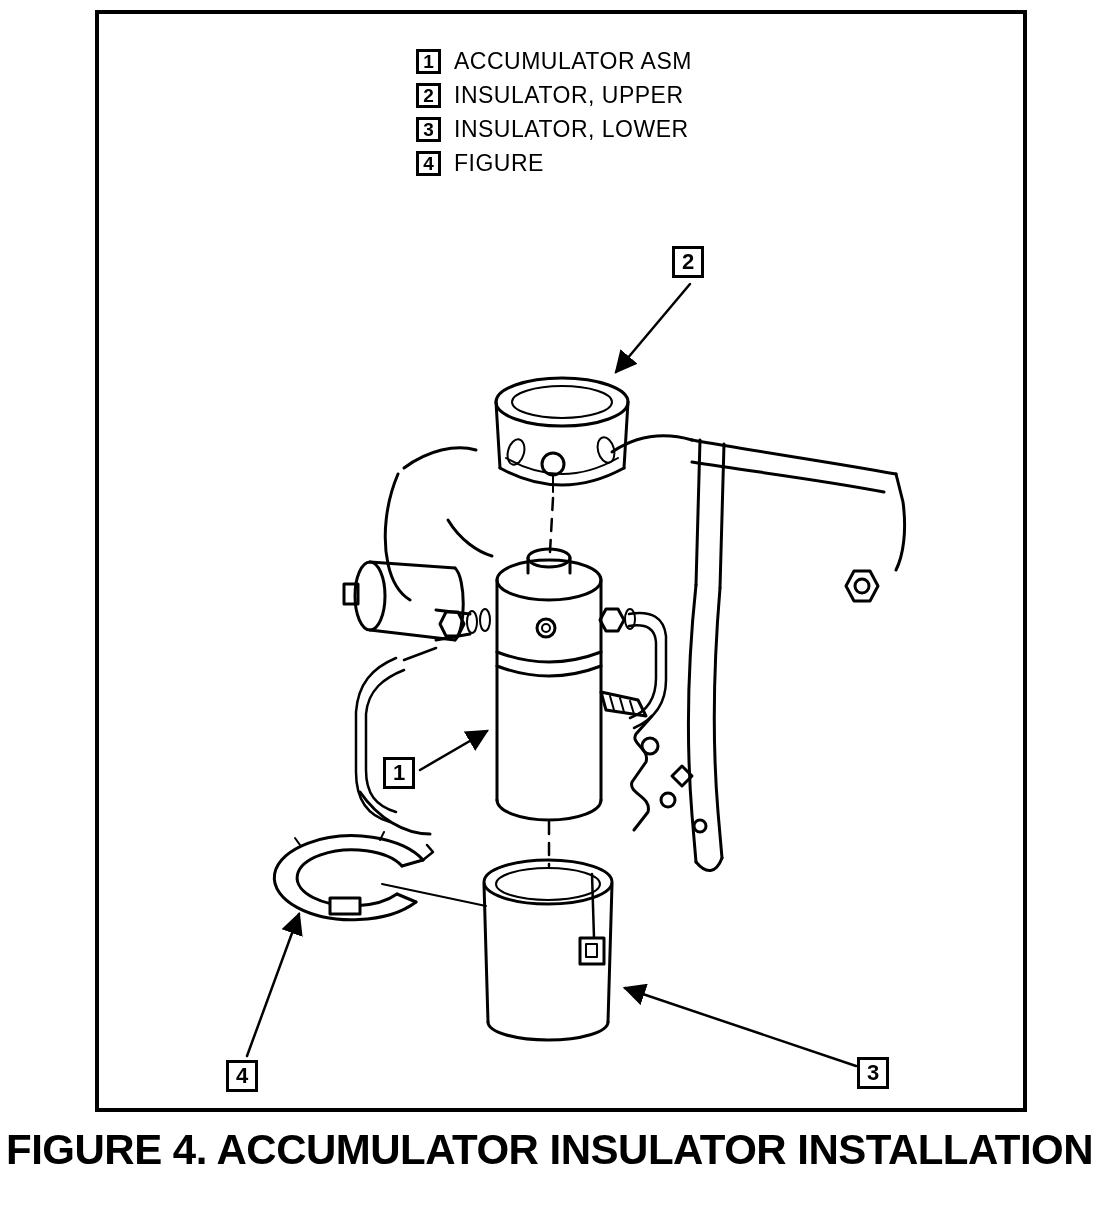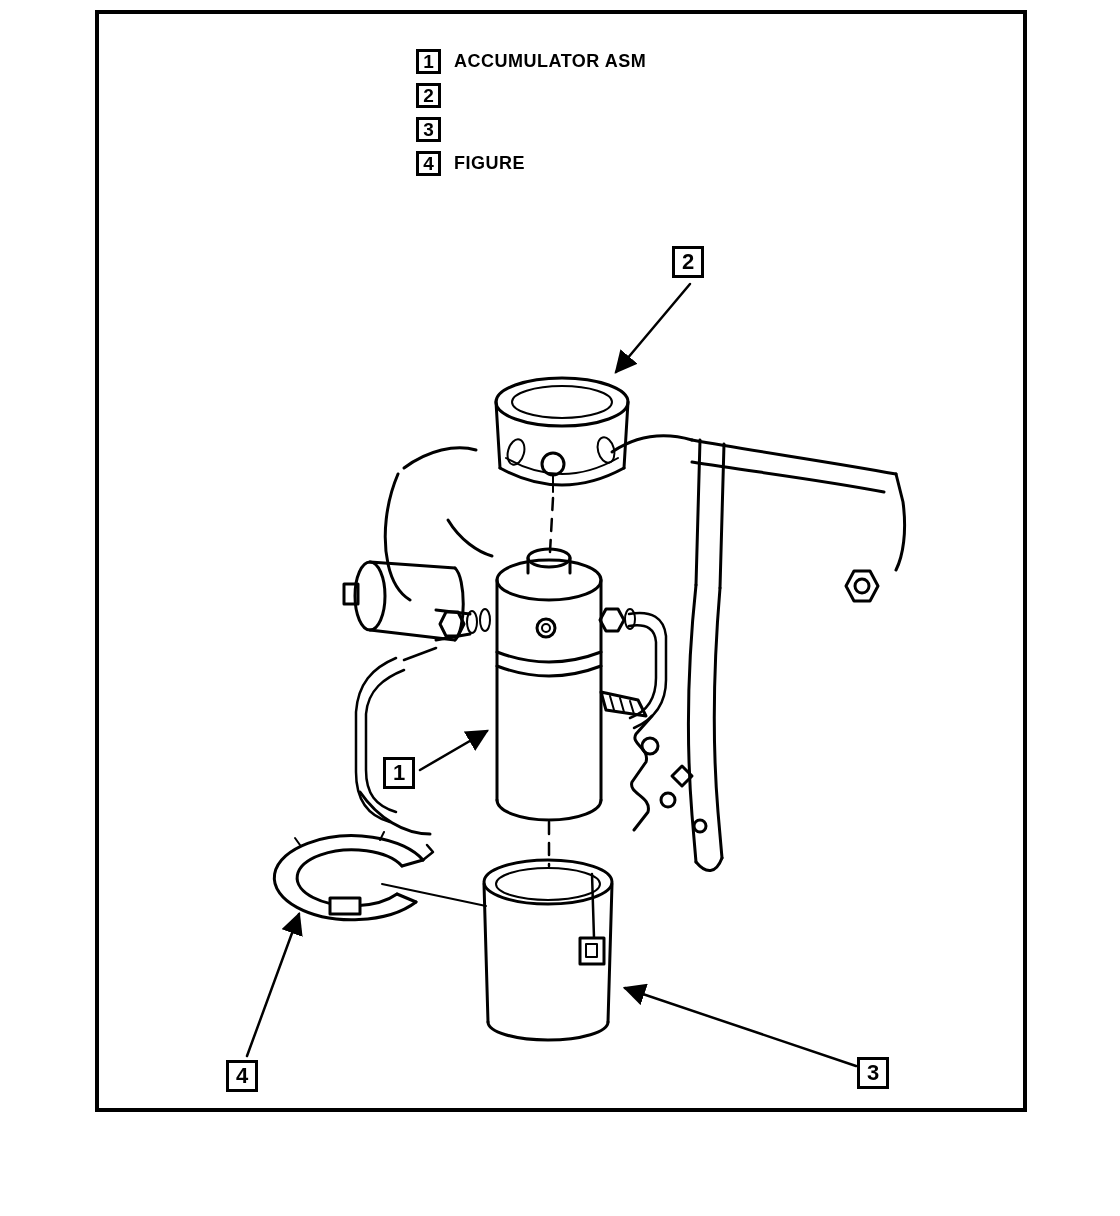--- a/index.html
+++ b/index.html
@@ -14,21 +14,21 @@
   .legend{
     position:absolute;left:416px;top:48px;display:flex;flex-direction:column;gap:7px;
   }
   .legend-row{display:flex;align-items:center;height:27px;}
   .legend-box{
     width:25px;height:25px;border:3px solid #000;box-sizing:border-box;
     display:flex;align-items:center;justify-content:center;
     font-size:19px;font-weight:bold;color:#000;background:#fff;flex:0 0 auto;
   }
   .legend-label{
-    margin-left:13px;font-size:18px;font-weight:bold;color:#000;
+    margin-left:13px;font-size:23px;font-weight:normal;color:#000;
     letter-spacing:0.5px;white-space:nowrap;
   }
   .callout{
     position:absolute;width:32px;height:32px;border:3px solid #000;box-sizing:border-box;
     display:flex;align-items:center;justify-content:center;background:#fff;
     font-size:22px;font-weight:bold;color:#000;z-index:5;
   }
   #callout-2{left:672px;top:246px;}
   #callout-1{left:383px;top:757px;}
   #callout-4{left:226px;top:1060px;}
@@ -47,23 +47,25 @@
 
   <div class="figure-border"></div>
 
   <div class="legend">
     <div class="legend-row">
       <div class="legend-box">1</div>
       <div class="legend-label">ACCUMULATOR ASM</div>
     </div>
     <div class="legend-row">
       <div class="legend-box">2</div>
+      <div class="legend-label">INSULATOR, UPPER</div>
     </div>
     <div class="legend-row">
       <div class="legend-box">3</div>
+      <div class="legend-label">INSULATOR, LOWER</div>
     </div>
     <div class="legend-row">
       <div class="legend-box">4</div>
       <div class="legend-label">FIGURE</div>
     </div>
   </div>
 
   <div class="callout" id="callout-2">2</div>
   <div class="callout" id="callout-1">1</div>
   <div class="callout" id="callout-4">4</div>
@@ -189,14 +191,15 @@
       <g stroke-width="2.5">
         <line x1="690" y1="284" x2="616" y2="372" marker-end="url(#arrow)"></line>
         <line x1="420" y1="770" x2="487" y2="731" marker-end="url(#arrow)"></line>
         <line x1="247" y1="1056" x2="299" y2="914" marker-end="url(#arrow)"></line>
         <line x1="856" y1="1066" x2="625" y2="988" marker-end="url(#arrow)"></line>
       </g>
 
     </g>
   </svg>
 
+  <div class="caption">FIGURE 4. ACCUMULATOR INSULATOR INSTALLATION</div>
 
 </div>
 
 </body></html>

